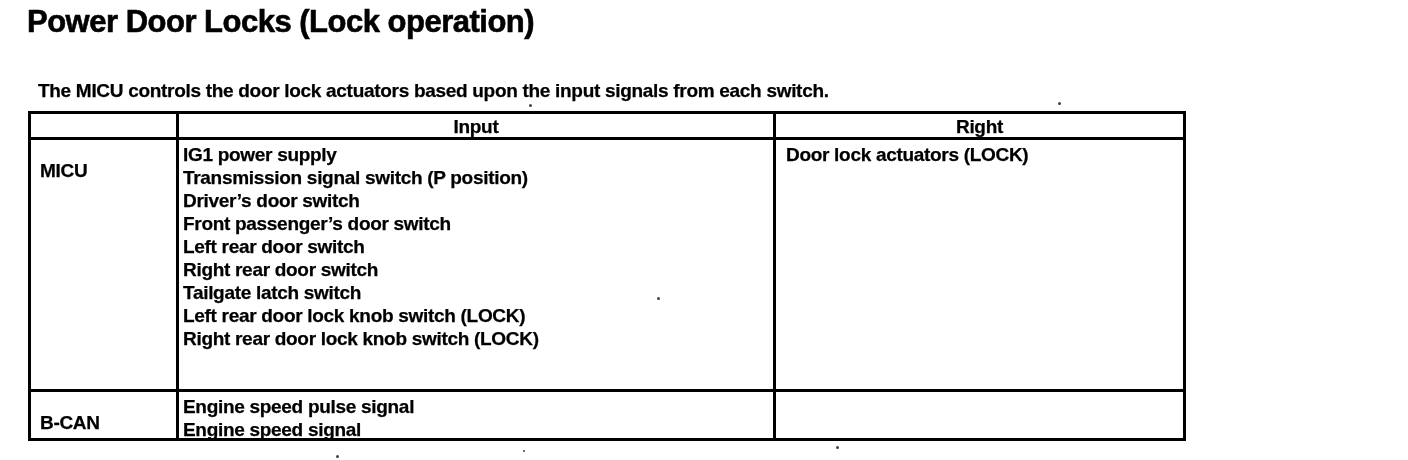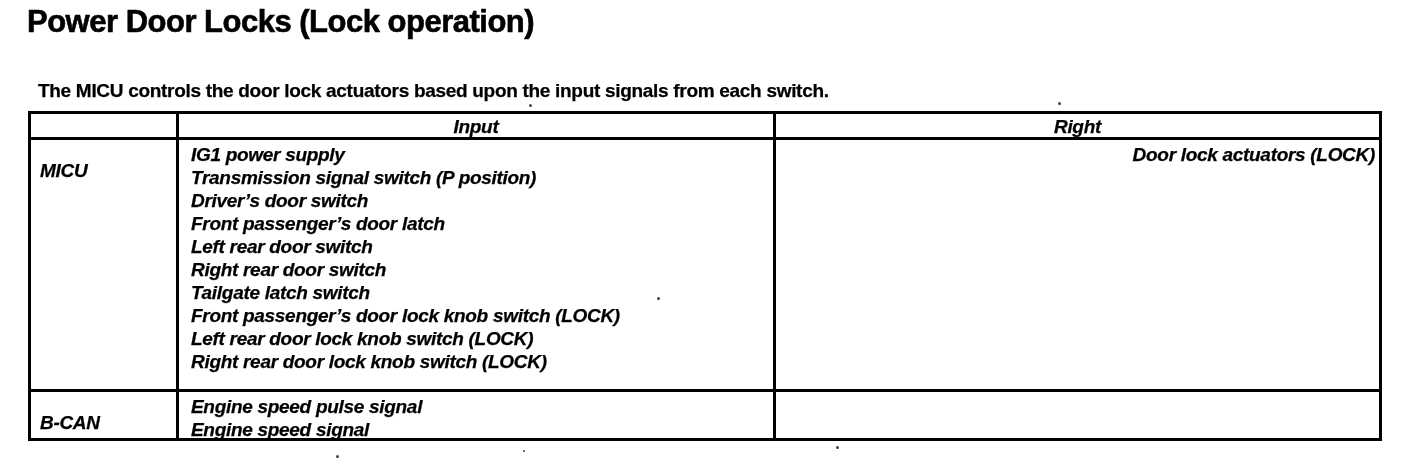--- a/index.html
+++ b/index.html
@@ -33,46 +33,45 @@
     margin: 17px;
     font-size: 19px;
     letter-spacing: -0.3px;
     -webkit-text-stroke: 0.25px #000;
     white-space: nowrap;
   }
   .io-table {
     position: absolute;
     left: 28px;
     top: 111px;
-    width: 1354px;
+    width: 1158px;
     height: 330px;
     box-sizing: border-box;
     border: 3px solid #000;
     display: grid;
     grid-template-columns: 148px 597px 1fr;
     grid-template-rows: 26px 252px 1fr;
-    font-style: italic;
   }
   .cell {
     box-sizing: border-box;
     font-size: 19px;
     line-height: 23px;
     letter-spacing: -0.3px;
     -webkit-text-stroke: 0.25px #000;
     overflow: hidden;
   }
   .rb { border-right: 3px solid #000; }
   .bb { border-bottom: 3px solid #000; }
   .hdr {
     text-align: center;
     padding-top: 1px;
   }
   .src-cell { padding: 19px 4px 0 9px; }
-  .lines-cell { padding: 3px 4px 0 12px; }
-  .out-cell { padding: 3px 4px 4px 10px; text-align: right; }
+  .lines-cell { padding: 3px 4px 0 4px; }
+  .out-cell { padding: 3px 4px 4px 10px; }
   .cell-line { white-space: nowrap; }
   .speck {
     position: absolute;
     background: #000;
     opacity: 0.75;
     border-radius: 50%;
   }
 </style>
 </head>
 <body>
@@ -87,25 +86,24 @@
   <div class="cell rb bb hdr">Input</div>
   <div class="cell bb hdr">Right</div>
 
   <div class="cell rb bb src-cell">
     <span class="cell-line">MICU</span>
   </div>
   <div class="cell rb bb lines-cell">
       <div class="cell-line">IG1 power supply</div>
       <div class="cell-line">Transmission signal switch (P position)</div>
       <div class="cell-line">Driver’s door switch</div>
-      <div class="cell-line">Front passenger’s door latch</div>
+      <div class="cell-line">Front passenger’s door switch</div>
       <div class="cell-line">Left rear door switch</div>
       <div class="cell-line">Right rear door switch</div>
       <div class="cell-line">Tailgate latch switch</div>
-      <div class="cell-line">Front passenger’s door lock knob switch (LOCK)</div>
       <div class="cell-line">Left rear door lock knob switch (LOCK)</div>
       <div class="cell-line">Right rear door lock knob switch (LOCK)</div>
     </div>
   <div class="cell bb out-cell">
       <div class="cell-line">Door lock actuators (LOCK)</div>
     </div>
 
   <div class="cell rb src-cell">
     <span class="cell-line">B-CAN</span>
   </div>

